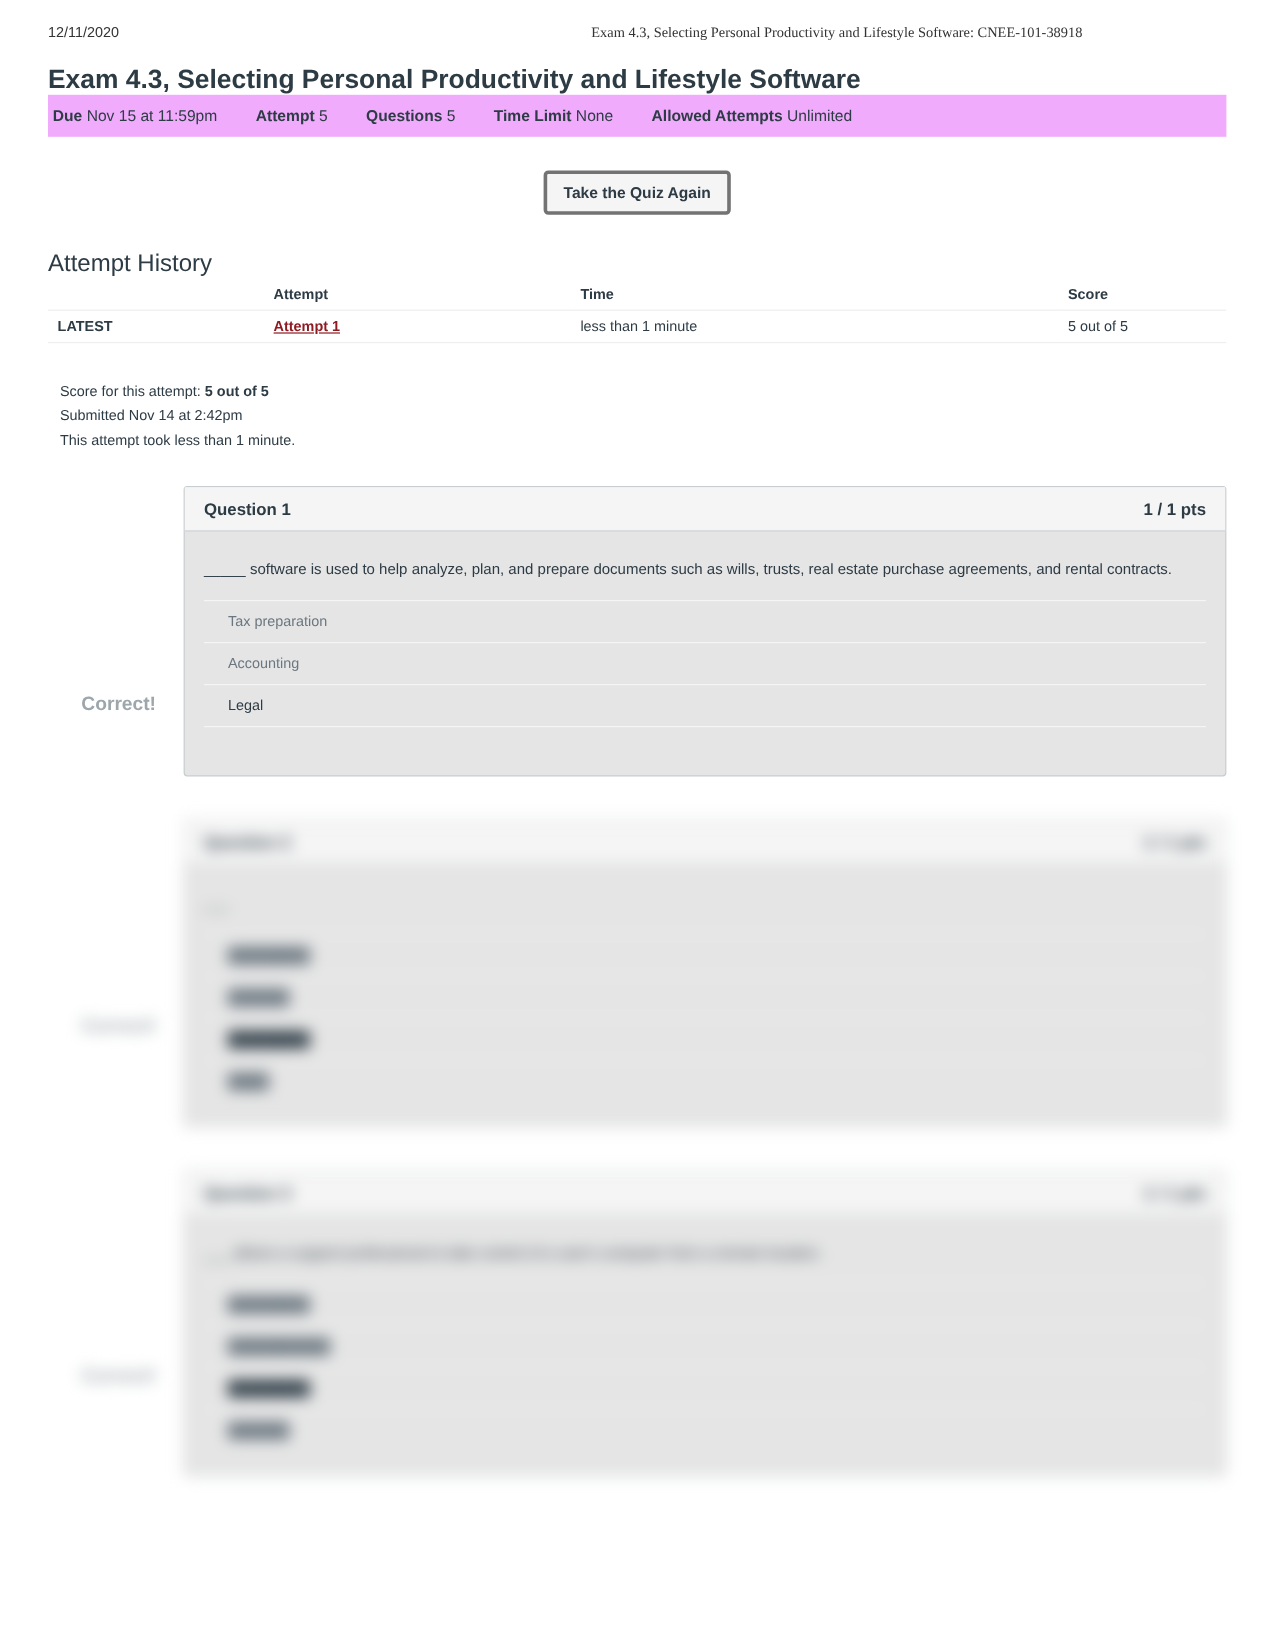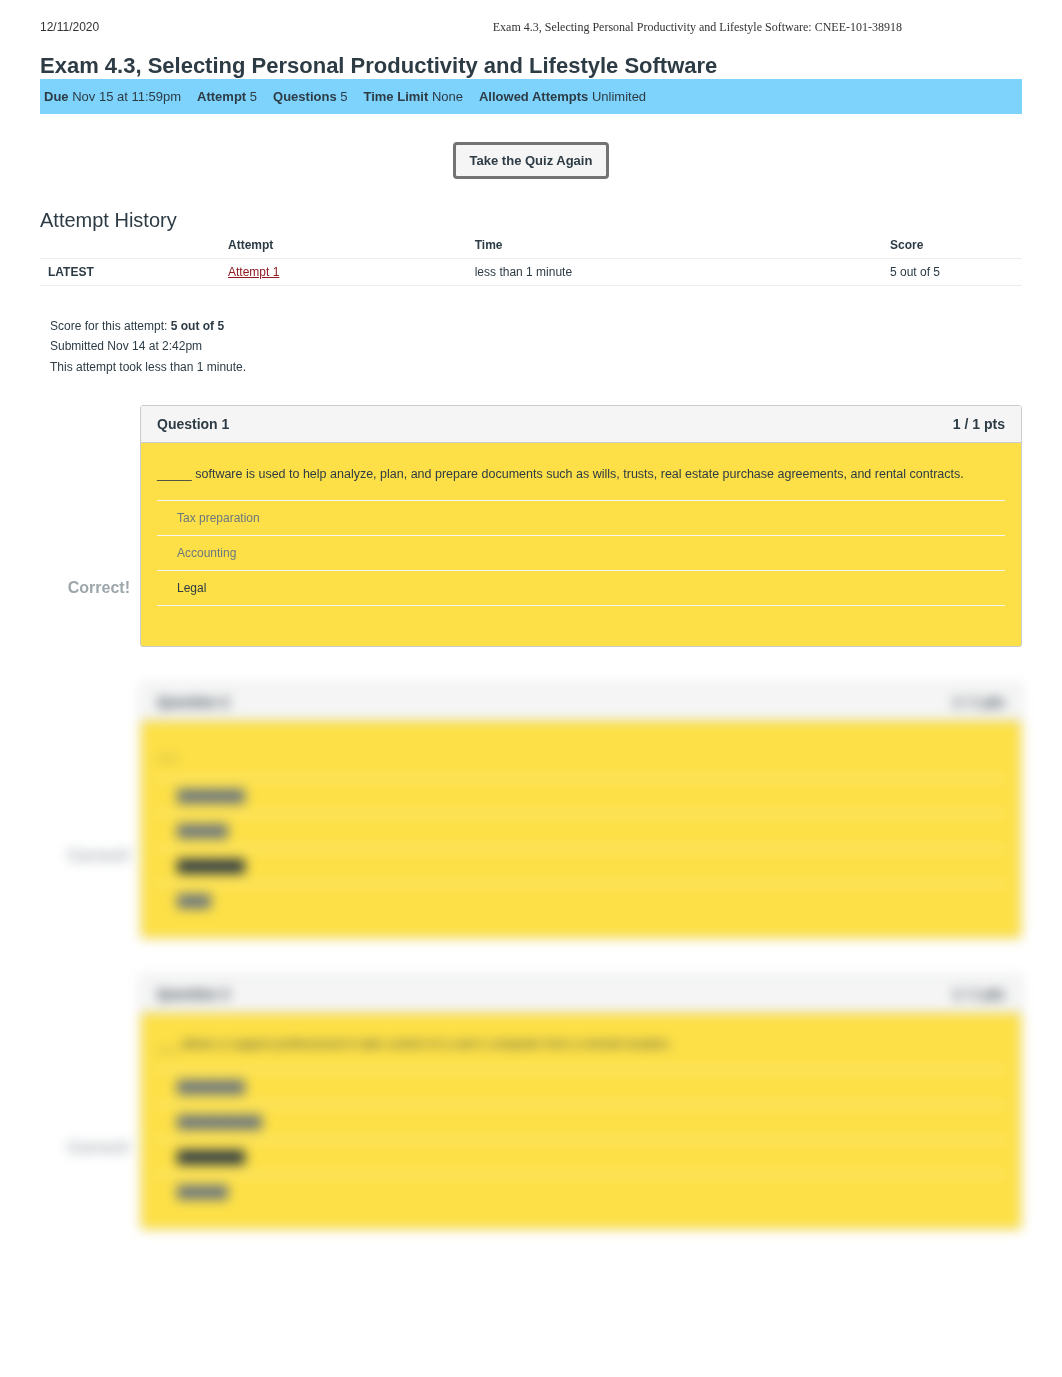--- a/index.html
+++ b/index.html
@@ -17,25 +17,25 @@
       justify-content: space-between;
       margin-bottom: 18px;
     }
     .page-header .title { text-align: right; flex: 1; padding-right: 120px; font-family: Liberation Serif, serif;}
     h1.exam-title {
       font-size: 22px;
       font-weight: 700;
       color: #2d3b45;
     }
     .meta-bar {
-      background: #7dd3fc;
+      background: #f0abfc;
       padding: 10px 4px;
       font-size: 13px;
       display: flex;
-      gap: 16px;
+      gap: 32px;
       margin-bottom: 28px;
     }
     .meta-bar span strong { font-weight: 700; }
     .quiz-again-wrap { text-align: center; margin-bottom: 30px; }
     .quiz-again-btn {
       display: inline-block;
       background: #f5f5f5;
       color: #2d3b45;
       border: 3px solid #737373;
       border-radius: 4px;
@@ -60,21 +60,21 @@
       text-align: left;
       font-weight: 700;
       padding: 6px 8px;
       border-bottom: 1px solid #eee;
     }
     table.history td {
       padding: 6px 8px;
       border-bottom: 1px solid #eee;
     }
     .latest-cell { font-weight: 700; }
-    .attempt-link { color: #8e1b22; font-weight: 400; }
+    .attempt-link { color: #8e1b22; font-weight: 700; }
     .summary {
       font-size: 12px;
       margin: 10px 0 28px 10px;
       line-height: 1.7;
     }
     .summary .score-bold { font-weight: 700; }
     .question-wrap {
       display: flex;
       margin-bottom: 36px;
     }
@@ -88,21 +88,22 @@
       font-size: 16px;
       color: #9da6ab;
       font-weight: 600;
       text-align: right;
       padding-right: 10px;
     }
     .question-card {
       flex: 1;
       border: 1px solid #c7cdd1;
       border-radius: 3px;
-      background: #fde047;
+      background: #e5e5e5;
+      margin-left: 13px;
     }
     .question-header {
       display: flex;
       justify-content: space-between;
       padding: 10px 16px;
       background: #f5f5f5;
       border-bottom: 1px solid #c7cdd1;
       font-size: 14px;
       font-weight: 700;
     }

